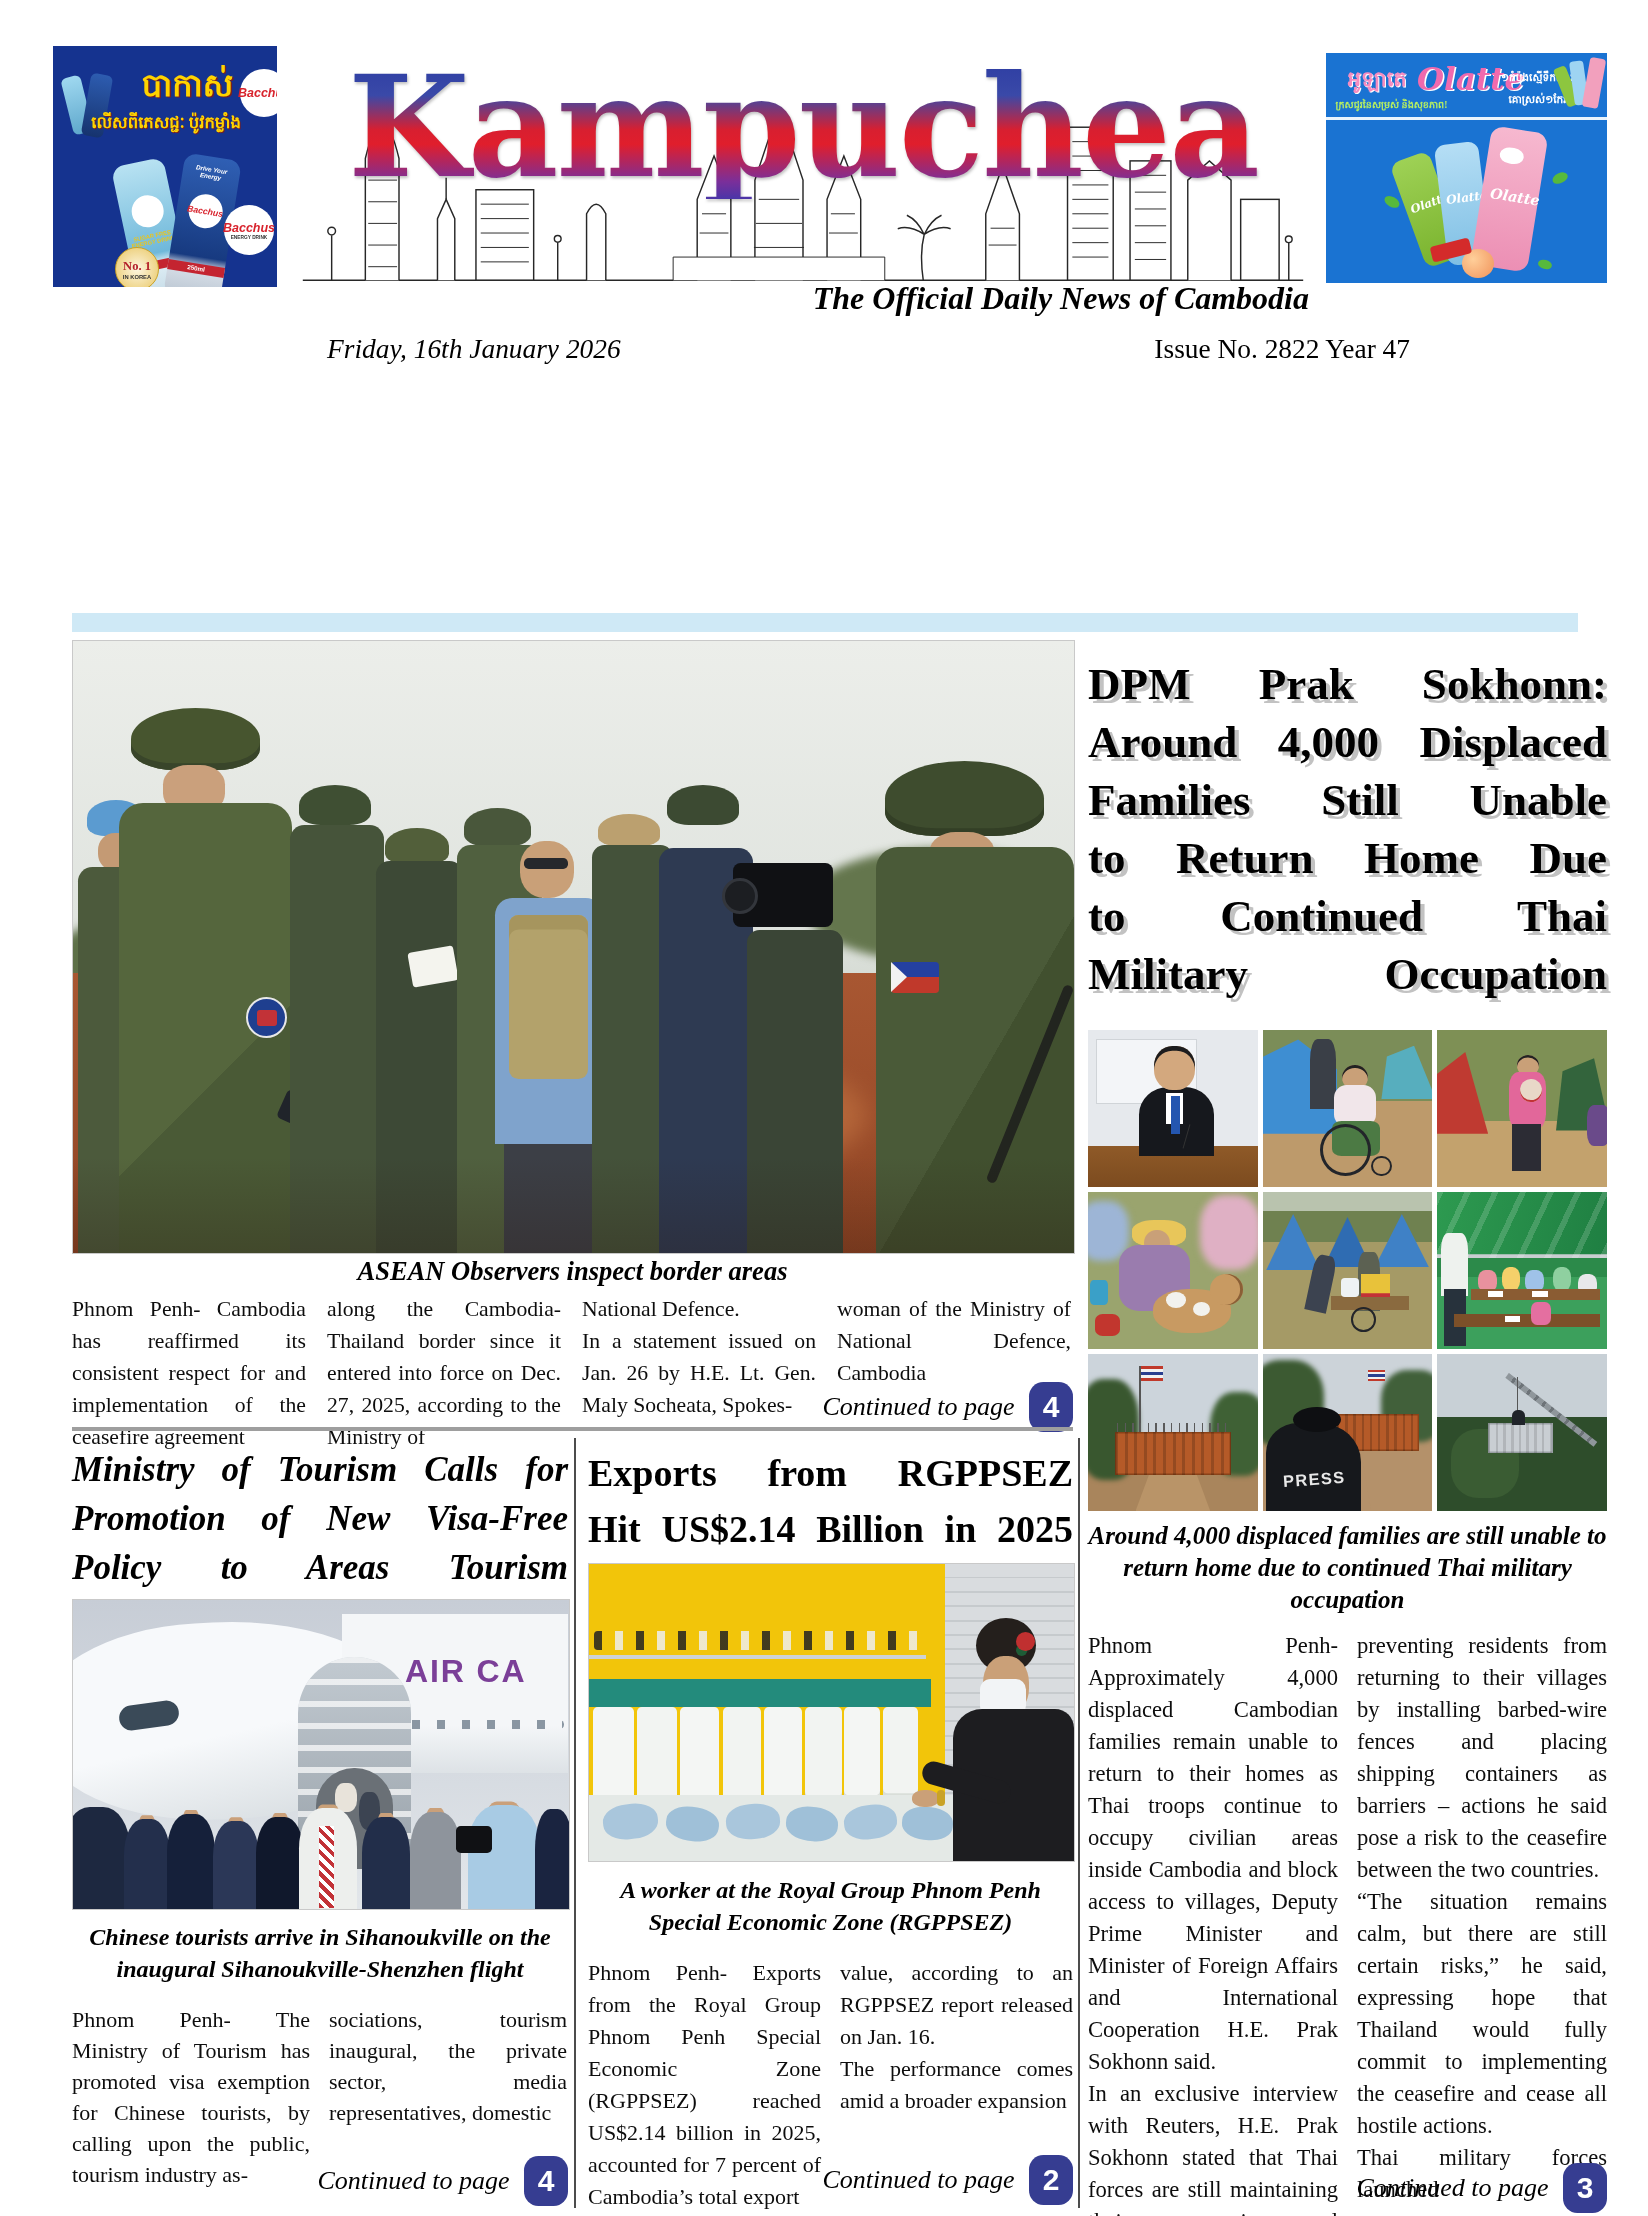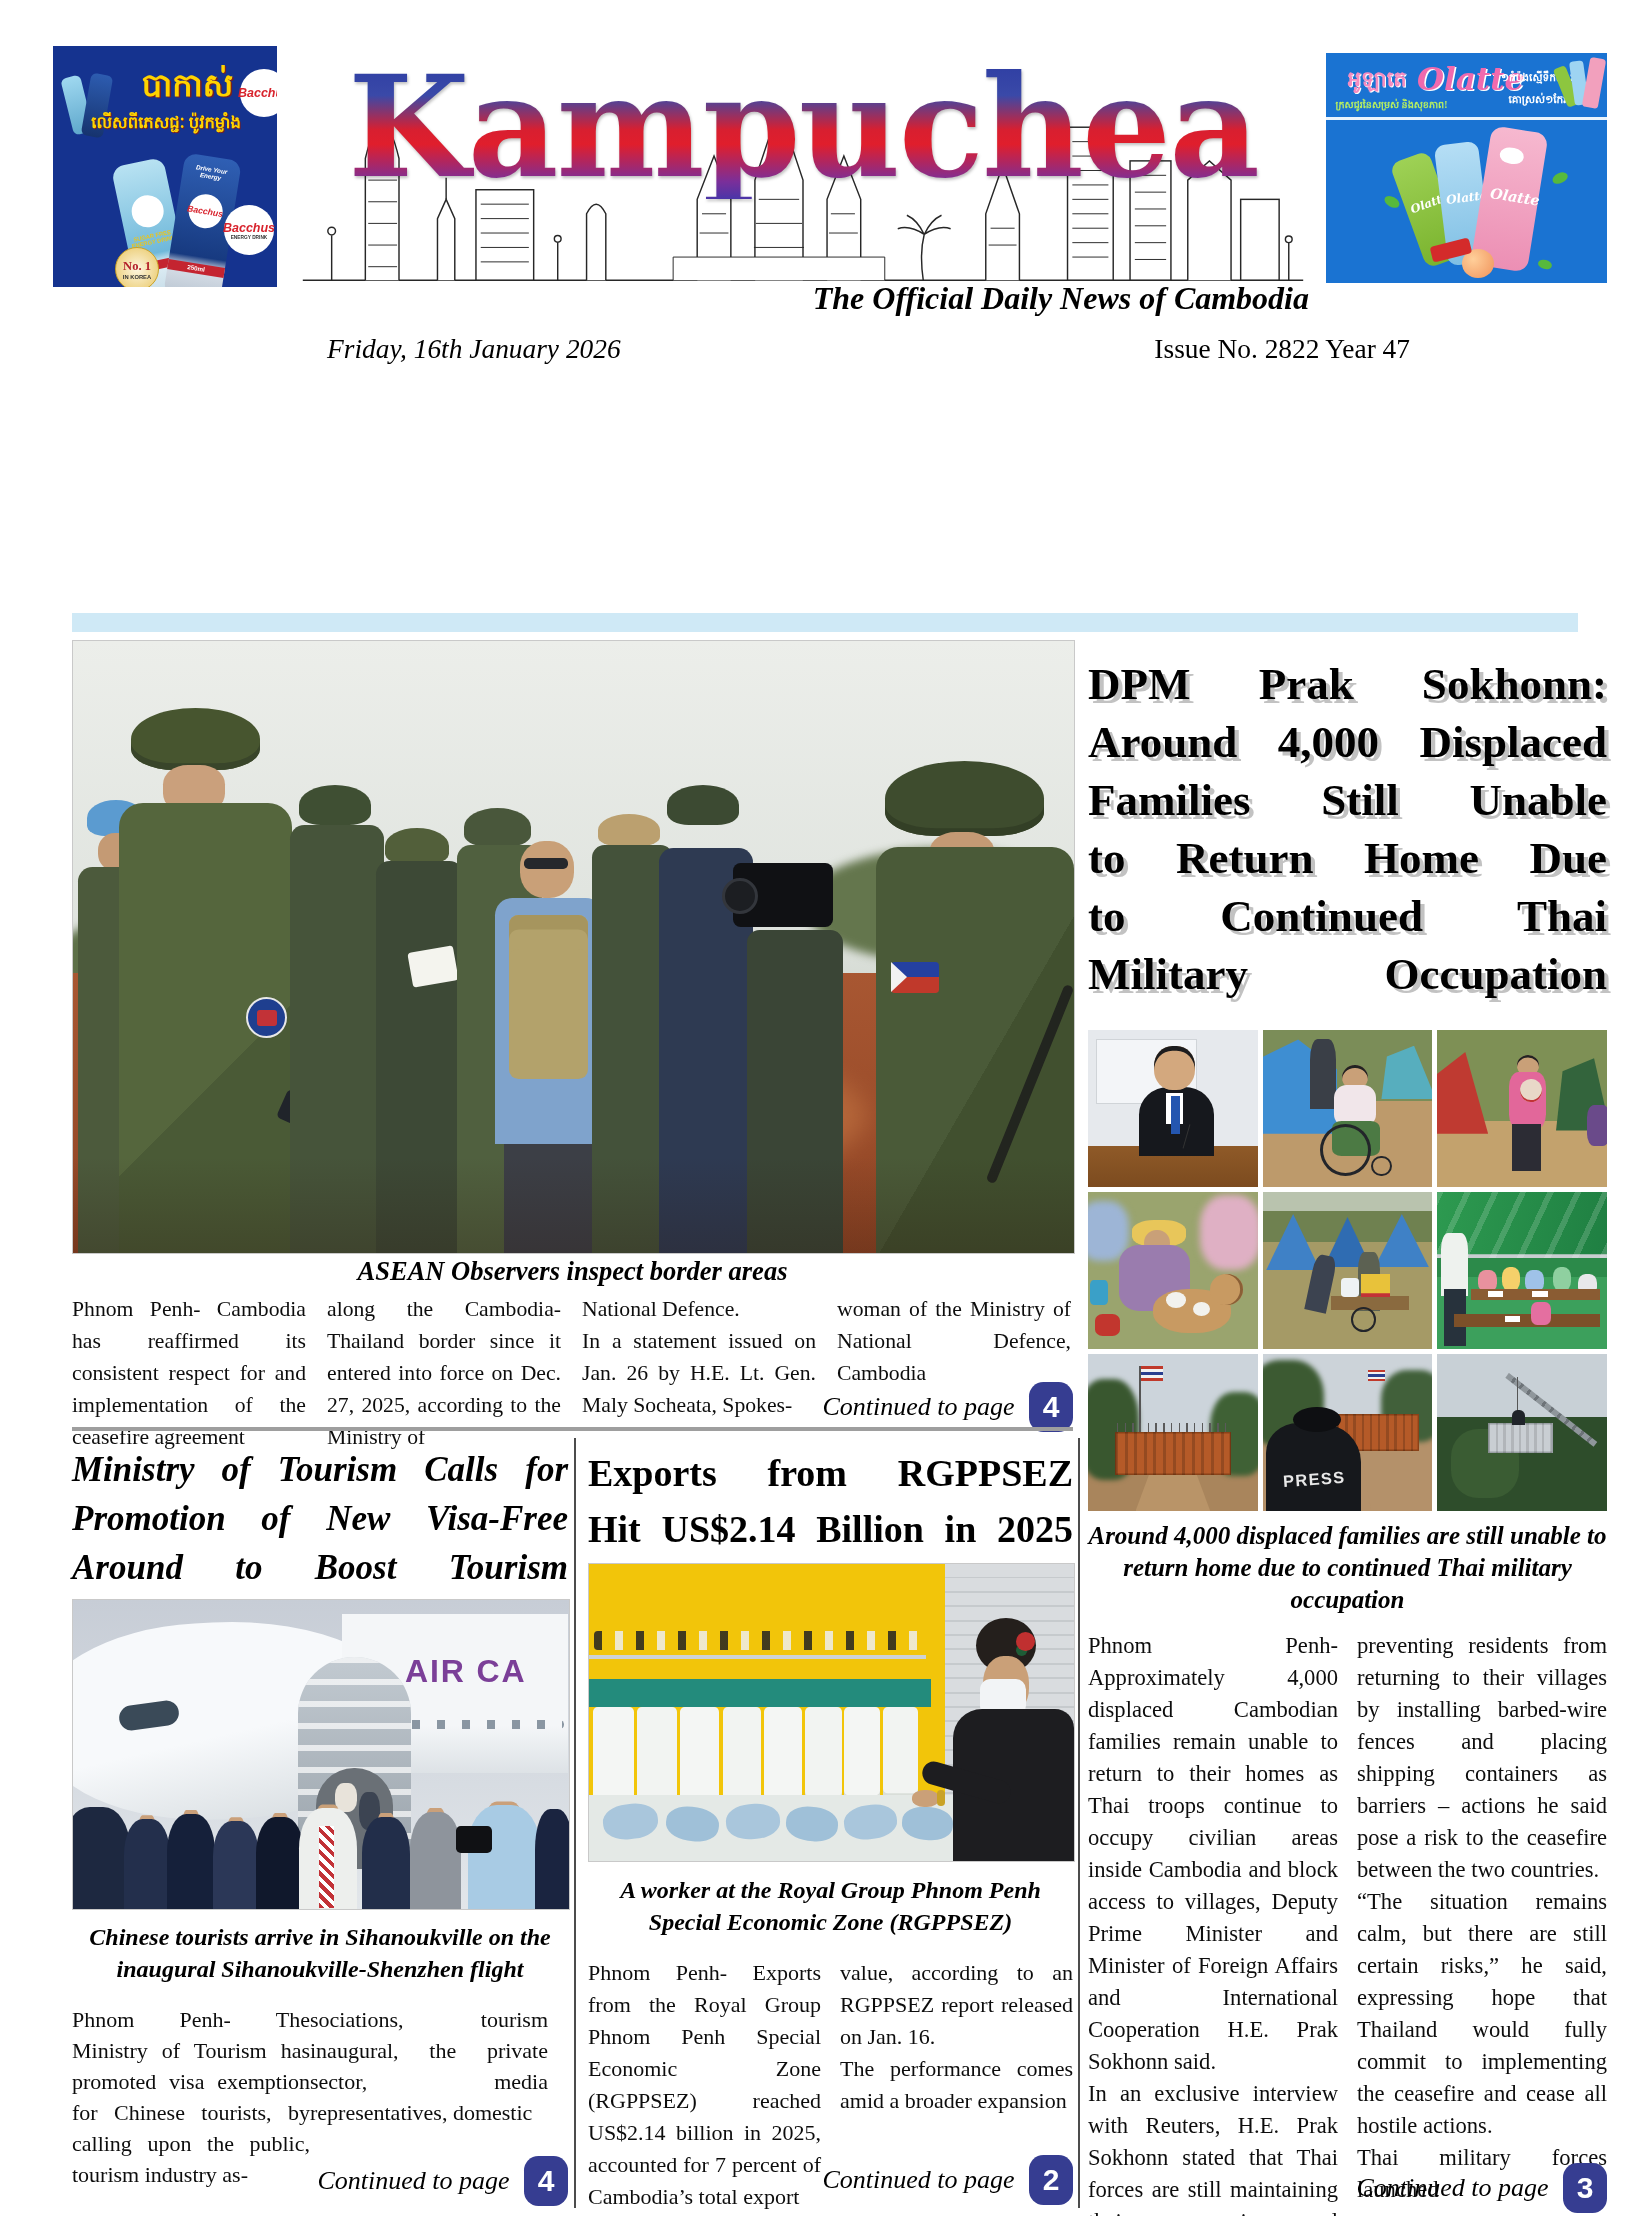--- a/index.html
+++ b/index.html
@@ -333,21 +333,21 @@
 Thai military forces launched</div>
     <div class="cont" style="right:0;bottom:0">
       <span>Continued to page</span>
       <span class="bdg">3</span>
     </div>
   </div>
 
   <div class="a" style="left:72px;top:1445px;width:496px">
     <div class="hl" style="font-style:italic;font-size:35px;line-height:49px">Ministry of Tourism Calls for</div>
     <div class="hl" style="font-style:italic;font-size:35px;line-height:49px">Promotion of New Visa-Free</div>
-    <div class="hl" style="font-style:italic;font-size:35px;line-height:49px">Around to Boost Tourism</div>
+    <div class="hl" style="font-style:italic;font-size:35px;line-height:49px">Policy to Areas Tourism</div>
   </div>
 
   <div class="ph" style="left:72px;top:1599px;width:496px;height:309px;border:1px solid #c9c9c9">
     <div class="sh" style="inset:0;background:linear-gradient(180deg,#c7cdd6,#e2e6ea)"></div>
     <div class="sh" style="left:-34px;top:21.7px;width:375px;height:197px;background:linear-gradient(170deg,#f7f9fb 55%,#d4dade);border-radius:45% 55% 50% 50%;transform:rotate(-3deg)"></div>
     <div class="sh" style="left:46px;top:103px;width:60px;height:25px;background:#3a4a58;border-radius:14.4px;transform:rotate(-8deg)"></div>
     <div class="sh" style="left:269px;top:13.5px;width:226px;height:159px;background:linear-gradient(180deg,#f4f6f8 70%,#dde2e6)"></div>
     <div class="a" style="left:332px;top:53px;font:700 32px 'Liberation Sans',sans-serif;color:#7b3f98;letter-spacing:1.9px">AIR CA</div>
     <div class="sh" style="left:289px;top:120px;width:202px;height:8.7px;background:repeating-linear-gradient(90deg,#8a96a2 0 7.7px,transparent 7.7px 25px);border-radius:4.3px"></div>
     <div class="sh" style="left:225px;top:57px;width:113px;height:212px;background:linear-gradient(180deg,#c2cad1,#99a2aa);border-radius:58px 58px 0 0"></div>
@@ -368,21 +368,21 @@
     <div class="sh" style="left:395px;top:205px;width:72px;height:104px;background:#a8cbe4;border-radius:40% 40% 0 0;box-shadow:0 -20px 0 -16.4px #caa07a"></div>
     <div class="sh" style="left:383px;top:226px;width:36px;height:26.5px;background:#101114;border-radius:4.8px"></div>
     <div class="sh" style="left:462px;top:209px;width:38px;height:100px;background:#1a2440;border-radius:40% 40% 0 0"></div>
   </div>
 
   <div class="a cap" style="left:72px;top:1921px;width:496px;font-size:24px;line-height:32px">
     <div>Chinese tourists arrive in Sihanoukville on the</div>
     <div>inaugural Sihanoukville-Shenzhen flight</div>
   </div>
 
-  <div class="cols" style="left:72px;top:2004px;width:496px;height:205px;">
+  <div class="cols" style="left:72px;top:2004px;width:496px;height:205px;gap:19px">
     <div class="bt" style="width:238px;font-size:22px;line-height:31px">Phnom Penh- The Ministry of Tourism has promoted visa exemption for Chinese tourists, by calling upon the public, tourism industry as-</div>
     <div class="bt" style="width:238px;font-size:22px;line-height:31px">sociations, tourism inaugural, the private sector, media representatives, domestic</div>
     <div class="cont" style="right:0;bottom:2.9px">
       <span>Continued to page</span>
       <span class="bdg">4</span>
     </div>
   </div>
 
   <div class="a" style="left:588px;top:1445px;width:485px">
     <div class="hl" style="font-size:38px;line-height:56px">Exports from RGPPSEZ</div>

